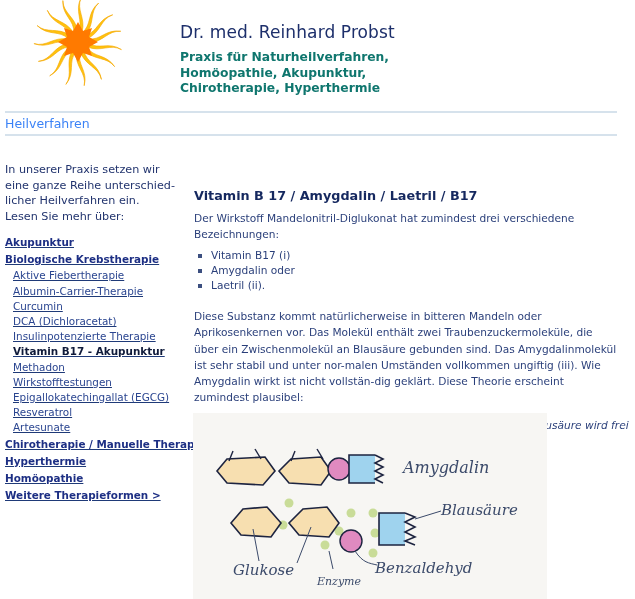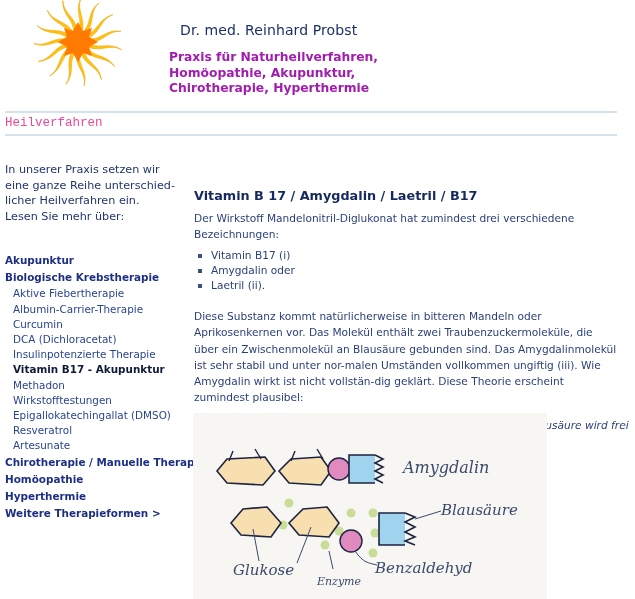--- a/index.html
+++ b/index.html
@@ -2,32 +2,32 @@
 <html><head>
 <meta charset="utf-8">
 <style>
   html, body { margin:0; padding:0; background:#ffffff; }
   body { width:635px; height:599px; overflow:hidden; position:relative;
          font-family:"DejaVu Sans", "Liberation Sans", sans-serif; color:#1f3a78; }
   .abs { position:absolute; }
 
   
   #logo { left:18px; top:0; width:118px; height:100px; }
-  #doctor-name { left:180px; top:22px; font-size:14px; color:#1d2f6b; white-space:nowrap; letter-spacing:0.1px; }
-  #subtitle { left:169px; top:50px; font-size:12.3px; font-weight:bold; color:#a21caf; line-height:15.5px; white-space:nowrap; }
+  #doctor-name { left:180px; top:22px; font-size:17px; color:#1d2f6b; white-space:nowrap; letter-spacing:0.1px; }
+  #subtitle { left:180px; top:50px; font-size:12.3px; font-weight:bold; color:#0f766e; line-height:15.5px; white-space:nowrap; }
 
   
   .rule { left:5px; width:612px; height:2px; background:#d6e2ec; }
   #rule-top { top:111px; }
   #rule-bottom { top:134px; }
-  #section-title { left:5px; top:116px; font-size:12.5px; color:#ec4899;font-family:Liberation Mono, monospace; }
+  #section-title { left:5px; top:116px; font-size:12.5px; color:#3b82f6; }
 
   
   #intro { left:5px; top:162px; font-size:11.2px; line-height:15.5px; color:#22346e; width:180px; }
-  #sidenav { left:5px; top:252px; width:185px; }
+  #sidenav { left:5px; top:234px; width:185px;text-decoration:underline; }
   .nav-item { display:block; font-size:10.4px; line-height:15.2px; color:#1f3a8a; text-decoration:none; white-space:nowrap; cursor:pointer; }
   .nav-top { font-weight:bold; color:#1d2f84; line-height:17.2px; }
   .nav-sub { padding-left:8px; color:#2a4590; }
   .nav-active { font-weight:bold; color:#0f1a3a; }
 
   
   #main { left:194px; top:188px; width:425px; }
   #article-title { font-size:12.8px; font-weight:bold; color:#15285f; margin:0 0 7px 0; white-space:nowrap; }
   .p { font-size:10.6px; line-height:16.2px; color:#2a3f7a; margin:0; }
   ul.bullets { list-style:none; margin:6px 0 16px 0; padding:0 0 0 4px; }
@@ -88,26 +88,26 @@
   <a class="nav-item nav-top">Akupunktur</a>
   <a class="nav-item nav-top">Biologische Krebstherapie</a>
   <a class="nav-item nav-sub">Aktive Fiebertherapie</a>
   <a class="nav-item nav-sub">Albumin-Carrier-Therapie</a>
   <a class="nav-item nav-sub">Curcumin</a>
   <a class="nav-item nav-sub">DCA (Dichloracetat)</a>
   <a class="nav-item nav-sub">Insulinpotenzierte Therapie</a>
   <a class="nav-item nav-sub nav-active">Vitamin B17 - Akupunktur</a>
   <a class="nav-item nav-sub">Methadon</a>
   <a class="nav-item nav-sub">Wirkstofftestungen</a>
-  <a class="nav-item nav-sub">Epigallokatechingallat (DMSO)</a>
+  <a class="nav-item nav-sub">Epigallokatechingallat (EGCG)</a>
   <a class="nav-item nav-sub">Resveratrol</a>
   <a class="nav-item nav-sub">Artesunate</a>
   <a class="nav-item nav-top">Chirotherapie / Manuelle Therapie</a>
+  <a class="nav-item nav-top">Hyperthermie</a>
   <a class="nav-item nav-top">Homöopathie</a>
-  <a class="nav-item nav-top">Hyperthermie</a>
   <a class="nav-item nav-top">Weitere Therapieformen &gt;</a>
 </nav>
 
 <div id="main" class="abs">
   <h1 id="article-title">Vitamin B 17 / Amygdalin / Laetril / B17</h1>
   <p class="p">Der Wirkstoff Mandelonitril-Diglukonat hat zumindest drei verschiedene Bezeichnungen:</p>
   <ul class="bullets">
     <li>Vitamin B17 (i)</li>
     <li>Amygdalin oder</li>
     <li>Laetril (ii).</li>

